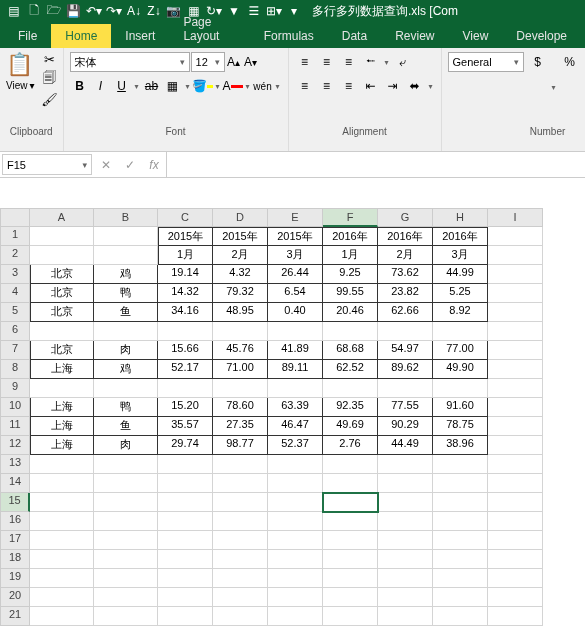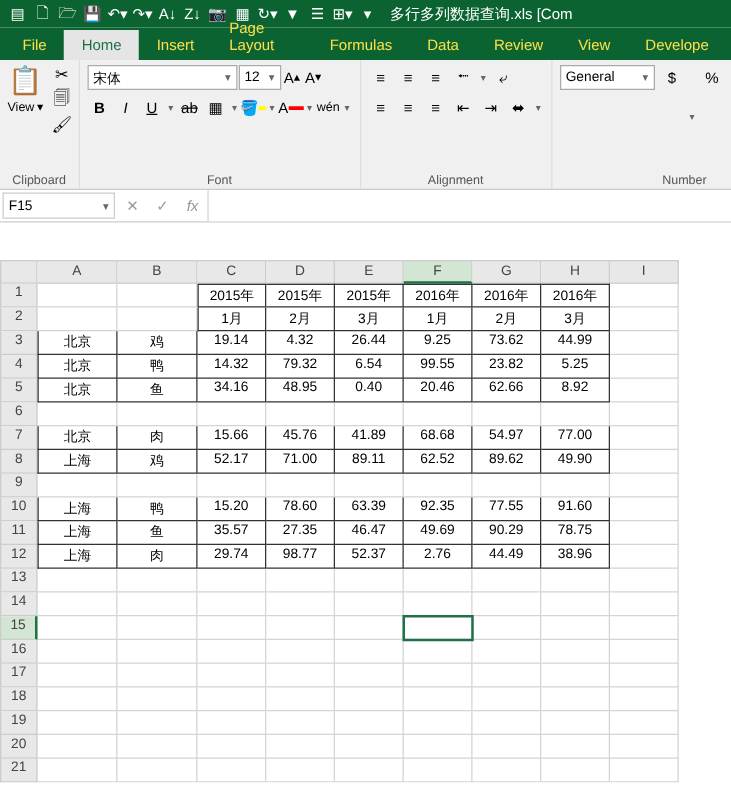--- a/index.html
+++ b/index.html
@@ -5,28 +5,28 @@
 * { margin: 0; padding: 0; box-sizing: border-box; font-family: "Segoe UI", Arial, sans-serif; }
 body { background: #fff; width: 585px; overflow: hidden; }
 
 
 .qat { background: #0c6332; height: 22px; display: flex; align-items: center; padding: 0 4px; color: #fff; }
 .qat-icon { width: 20px; height: 20px; display: flex; align-items: center; justify-content: center; font-size: 12px; cursor: pointer; }
 .qat-title { margin-left: 8px; font-size: 12px; color: #fff; }
 
 
 .tabs { background: #0c6332; height: 26px; display: flex; align-items: flex-end; padding: 0 4px; }
-.tab { padding: 5px 14px; font-size: 12px; color: #fde047; cursor: pointer; }
-.tab.active { background: #e5e5e5; color: #1f7246; }
+.tab { padding: 5px 14px; font-size: 12px; color: #e5e5e5; cursor: pointer; }
+.tab.active { background: #fde047; color: #1f7246; }
 
 
 .ribbon { background: #f0f0f0; height: 104px; display: flex; border-bottom: 1px solid #ccc; }
 .group { border-right: 1px solid #ddd; display: flex; flex-direction: column; padding: 2px 4px 0; }
 .group-body { flex: 1; display: flex; gap: 4px; }
-.group-label { text-align: center; font-size: 10px; color: #555; padding: 2px 0 1px; position: relative; }
+.group-label { text-align: center; font-size: 10px; color: #555; padding: 2px 0 14px; position: relative; }
 
 .clipboard-col { display: flex; flex-direction: column; align-items: center; gap: 2px; padding: 2px; }
 .paste-big { font-size: 22px; }
 .paste-small { font-size: 10px; display: flex; align-items: center; gap: 2px; }
 .mini-col { display: flex; flex-direction: column; gap: 2px; align-items: center; }
 .mini-icon { font-size: 13px; width: 18px; height: 18px; display: flex; align-items: center; justify-content: center; cursor: pointer; }
 
 .font-group .group-body { flex-direction: column; gap: 4px; padding: 2px; }
 .font-row { display: flex; align-items: center; gap: 1px; }
 .combo { background: #fff; border: 1px solid #aaa; height: 20px; font-size: 11px; display: flex; align-items: center; padding: 0 4px; }

